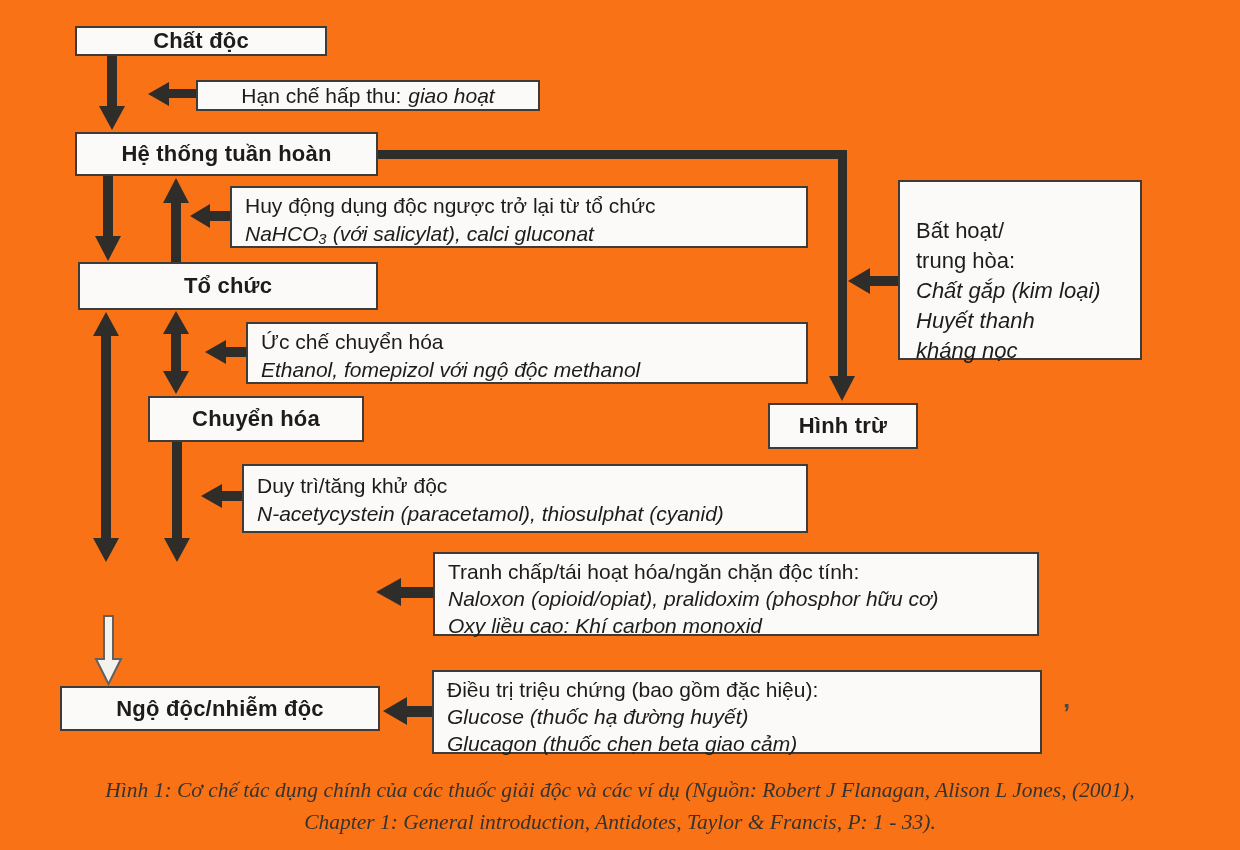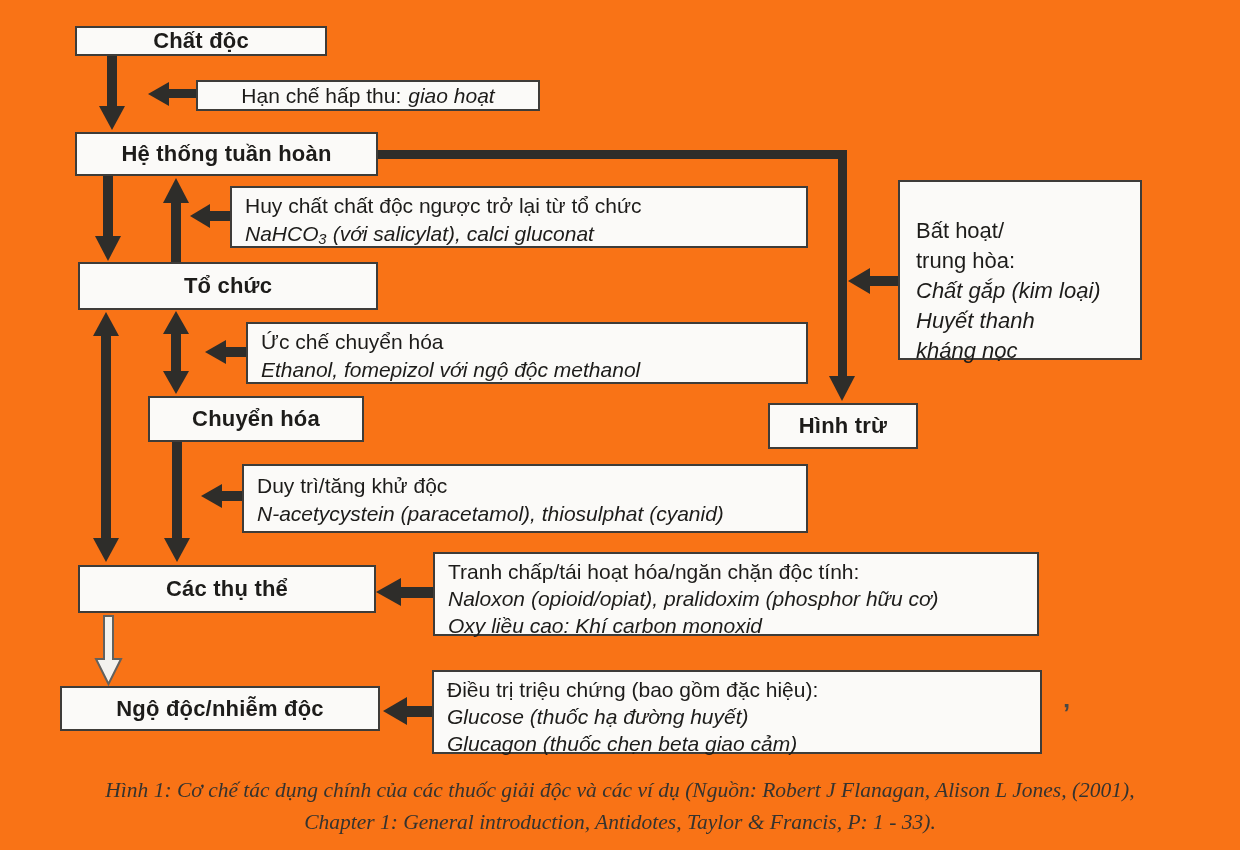--- a/index.html
+++ b/index.html
@@ -154,35 +154,32 @@
   </div>
 
   <div class="box node" style="left:148px;top:396px;width:216px;height:46px">
     <span>Chuyển hóa</span>
   </div>
 
   <div class="box node" style="left:768px;top:403px;width:150px;height:46px">
     <span>Hình trừ</span>
   </div>
 
-  <div class="box node" style="left:78px;top:565px;width:298px;height:48px">
-    <span>Các thụ thể</span>
-  </div>
 
   <div class="box node" style="left:60px;top:686px;width:320px;height:45px">
     <span>Ngộ độc/nhiễm độc</span>
   </div>
 
   <div class="box callout single-line" style="left:196px;top:80px;width:344px;height:31px;font-size:21px">
     <span class="t">Hạn chế hấp thu:</span>
     <span class="i">giao hoạt</span>
   </div>
 
   <div class="box callout" style="left:230px;top:186px;width:578px;height:62px">
-    <div class="t">Huy chất chất độc ngược trở lại từ tổ chức</div>
+    <div class="t">Huy động dụng độc ngược trở lại từ tổ chức</div>
     <div class="i">NaHCO₃ (với salicylat), calci gluconat</div>
   </div>
 
   <div class="box callout" style="left:246px;top:322px;width:562px;height:62px">
     <div class="t">Ức chế chuyển hóa</div>
     <div class="i">Ethanol, fomepizol với ngộ độc methanol</div>
   </div>
 
   <div class="box callout bat-hoat" style="left:898px;top:180px;width:244px;height:180px">
     <div class="t">Bất hoạt/</div>

